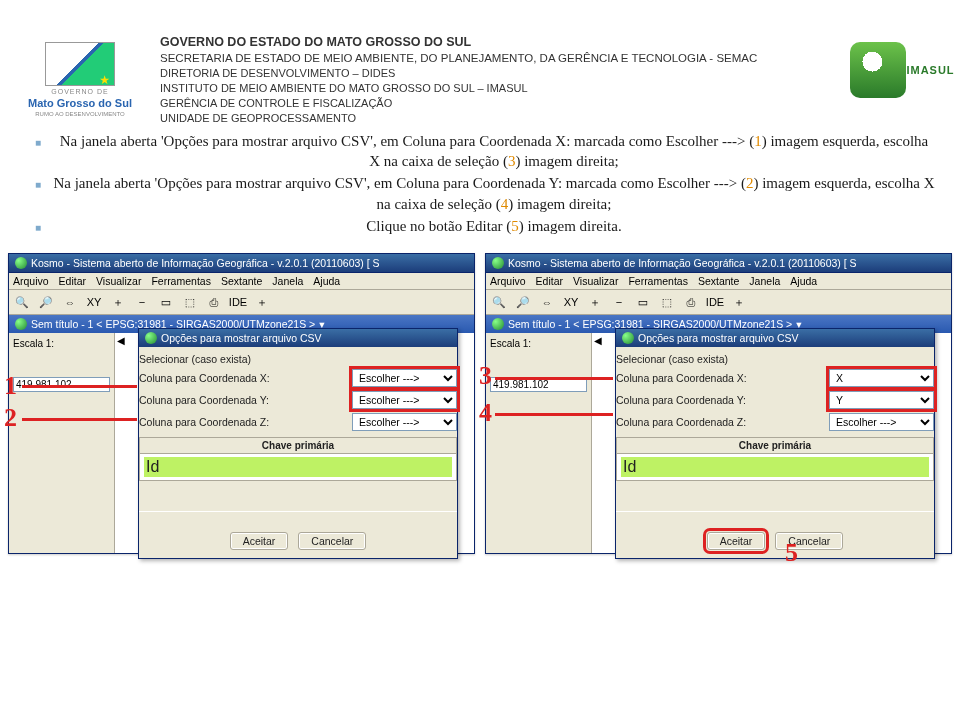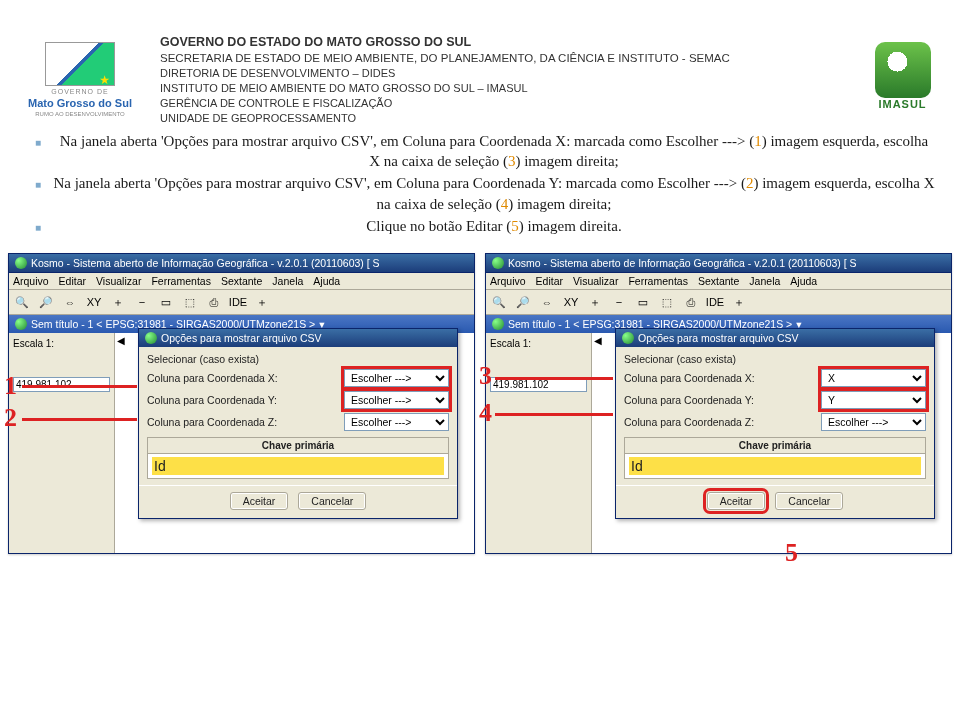--- a/index.html
+++ b/index.html
@@ -34,60 +34,60 @@
   .toolbar { background:#ece9d8; padding:3px 4px; display:flex; gap:6px; border-bottom:1px solid #aca899; align-items:center;}
   .tb-ico { width:18px; height:18px; display:inline-flex; align-items:center; justify-content:center; font-size:11px; border:1px solid transparent; }
   .tab-strip { background: linear-gradient(#4a76c4,#2a59b0); color:#fff; padding:3px 6px; display:flex; align-items:center; gap:4px; font-size:10.5px;}
   .tab-strip .chev { color:#fff; }
   .body-row { display:flex; }
   .side-panel { width:106px; background:#ece9d8; border-right:1px solid #aca899; padding:4px;}
   .side-panel .lbl { font-size:10px;}
   .side-panel input { width:100%; font-size:10px; padding:1px 2px; border:1px solid #7f9db9; background:#fff;margin-top:28px;}
   .dialog { position:absolute; border:1px solid #0a246a; background:#ece9d8; width:320px; box-shadow:2px 2px 4px rgba(0,0,0,.3);}
   .dlg-title { background: linear-gradient(#3a6ea5,#1c3d7a); color:#fff; padding:3px 6px; font-size:10.5px; display:flex; align-items:center; gap:4px;}
-  .dlg-body { padding:6px 8px; font-size:10.5px;}
+  .dlg-body { padding:6px 0; font-size:10.5px;}
   .dlg-body .row { display:flex; align-items:center; gap:4px; margin:4px 0;}
   .dlg-body .row label { flex:1; font-size:10.5px;}
   .dlg-body select, .dlg-body input[type=text] {
      font-size:10.5px; padding:1px 2px; border:1px solid #7f9db9; background:#fff; width:105px;
   }
-  .dlg-foot { display:flex; justify-content:center; gap:10px; padding:6px 0 8px; border-top:1px solid #fff;}
+  .dlg-foot { display:flex; justify-content:center; gap:10px; padding:20px 0 8px; border-top:1px solid #fff;margin-top:24px;}
   .btn { font-size:10.5px; padding:2px 12px; background:#ece9d8; border:1px solid #aca899; border-radius:3px; box-shadow:inset 0 0 0 1px #fff; cursor:default;}
   .btn.highlight { outline:3px solid #d22; outline-offset:1px;}
   .key-box { border:1px solid #aca899; background:#fff; margin-top:6px; padding:3px 4px;}
   .key-box .hdr{ font-size:10px; font-weight:bold; background:#ece9d8; margin:-3px -4px 3px; padding:2px 4px; border-bottom:1px solid #aca899;text-align:center;}
-  .key-box .id-item{ font-size:14px; padding:1px 2px; background:#fde047;}
+  .key-box .id-item{ font-size:16px; padding:1px 2px; background:#bef264;}
   .annot { position:absolute; font-family:"Comic Sans MS",cursive; color:#d22; font-size:26px; font-weight:bold; pointer-events:none; }
   .annot-line { position:absolute; border-top:3px solid #d22; }
   .redbox { outline:3px solid #d22; outline-offset:0;}
   .logo-ms { display:flex; flex-direction:column; align-items:center; gap:2px;}
   .logo-flag { width:70px; height:44px; background:linear-gradient(135deg,#fff 48%, #2a65b0 48%, #2a65b0 52%, #2c7 52%); position:relative; border:1px solid #999;}
   .logo-flag::after{ content:"★"; position:absolute; right:4px; bottom:-2px; color:#fd0; font-size:12px;}
   .logo-txt1{ font-size:7px; color:#888; letter-spacing:1px;}
   .logo-txt2{ font-size:11px; color:#2a65b0; font-weight:bold; white-space:nowrap;}
   .logo-txt3{ font-size:6px; color:#888;}
-  .logo-imasul{ display:flex; flex-direction:column; align-items:center;}
+  .logo-imasul{ display:flex; align-items:center;}
   .imasul-ico{ width:56px; height:56px; border-radius:10px; background:radial-gradient(circle at 40% 35%, #fff 0 20%, transparent 20%), linear-gradient(#6cc24a,#2a7a2a); position:relative;}
   .imasul-txt{ font-size:11px; font-weight:bold; color:#2a7a2a; letter-spacing:1px;}
 </style>
 </head>
 <body>
 
 <div class="header-row">
   <div class="logo-left">
     <div class="logo-ms">
       <div class="logo-flag"></div>
       <div class="logo-txt1">GOVERNO DE</div>
       <div class="logo-txt2">Mato Grosso do Sul</div>
       <div class="logo-txt3">RUMO AO DESENVOLVIMENTO</div>
     </div>
   </div>
   <div class="gov-header">
     <div class="line1">GOVERNO DO ESTADO DO MATO GROSSO DO SUL</div>
-    <div class="line2">SECRETARIA DE ESTADO DE MEIO AMBIENTE, DO PLANEJAMENTO, DA CIÊNCIA E INSTITUTO - SEMAC</div>
+    <div class="line2">SECRETARIA DE ESTADO DE MEIO AMBIENTE, DO PLANEJAMENTO, DA GERÊNCIA E TECNOLOGIA - SEMAC</div>
     <div class="line3">DIRETORIA DE DESENVOLVIMENTO – DIDES</div>
     <div class="line3">INSTITUTO DE MEIO AMBIENTE DO MATO GROSSO DO SUL – IMASUL</div>
     <div class="line3">GERÊNCIA DE CONTROLE E FISCALIZAÇÃO</div>
     <div class="line3">UNIDADE DE GEOPROCESSAMENTO</div>
   </div>
   <div class="logo-right">
     <div class="logo-imasul">
       <div class="imasul-ico"></div>
       <div class="imasul-txt">IMASUL</div>
     </div>

